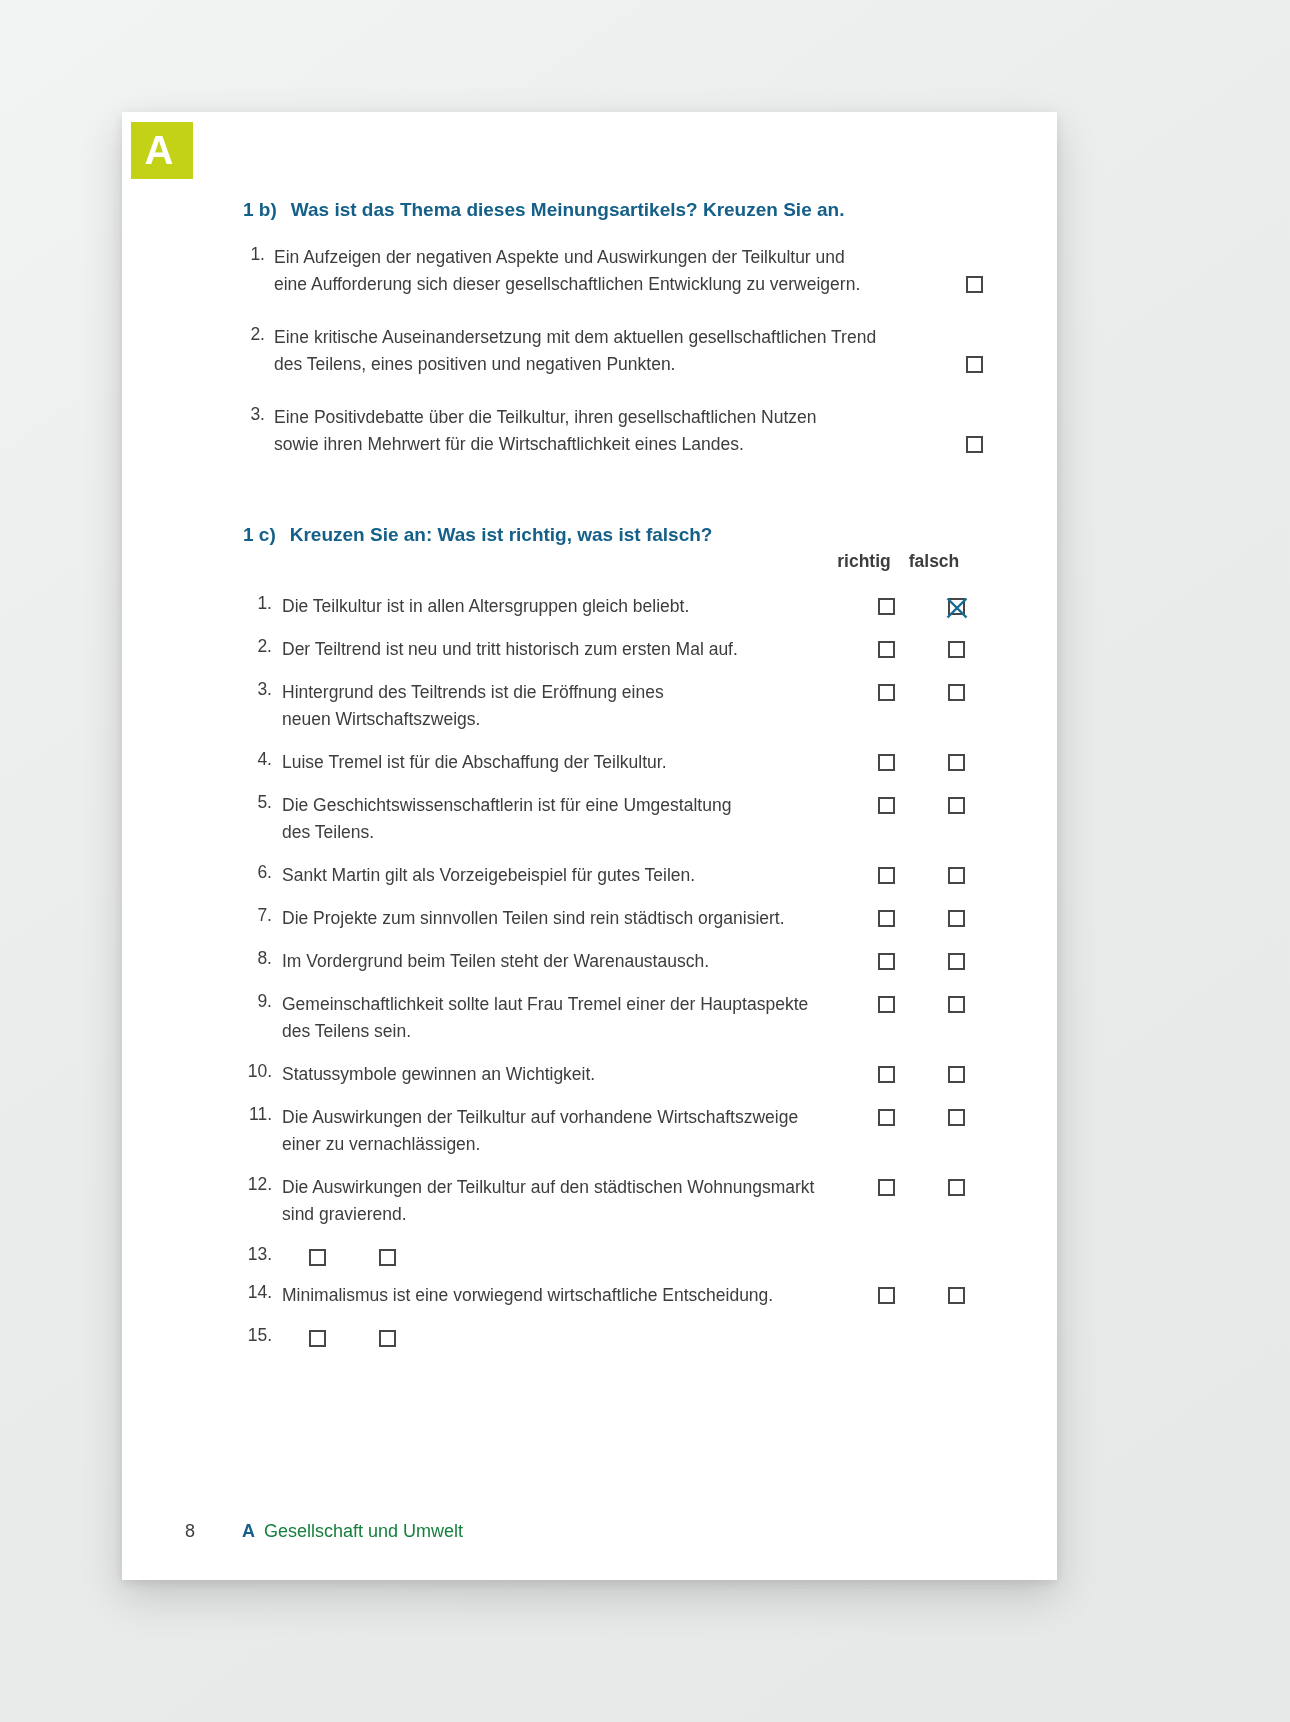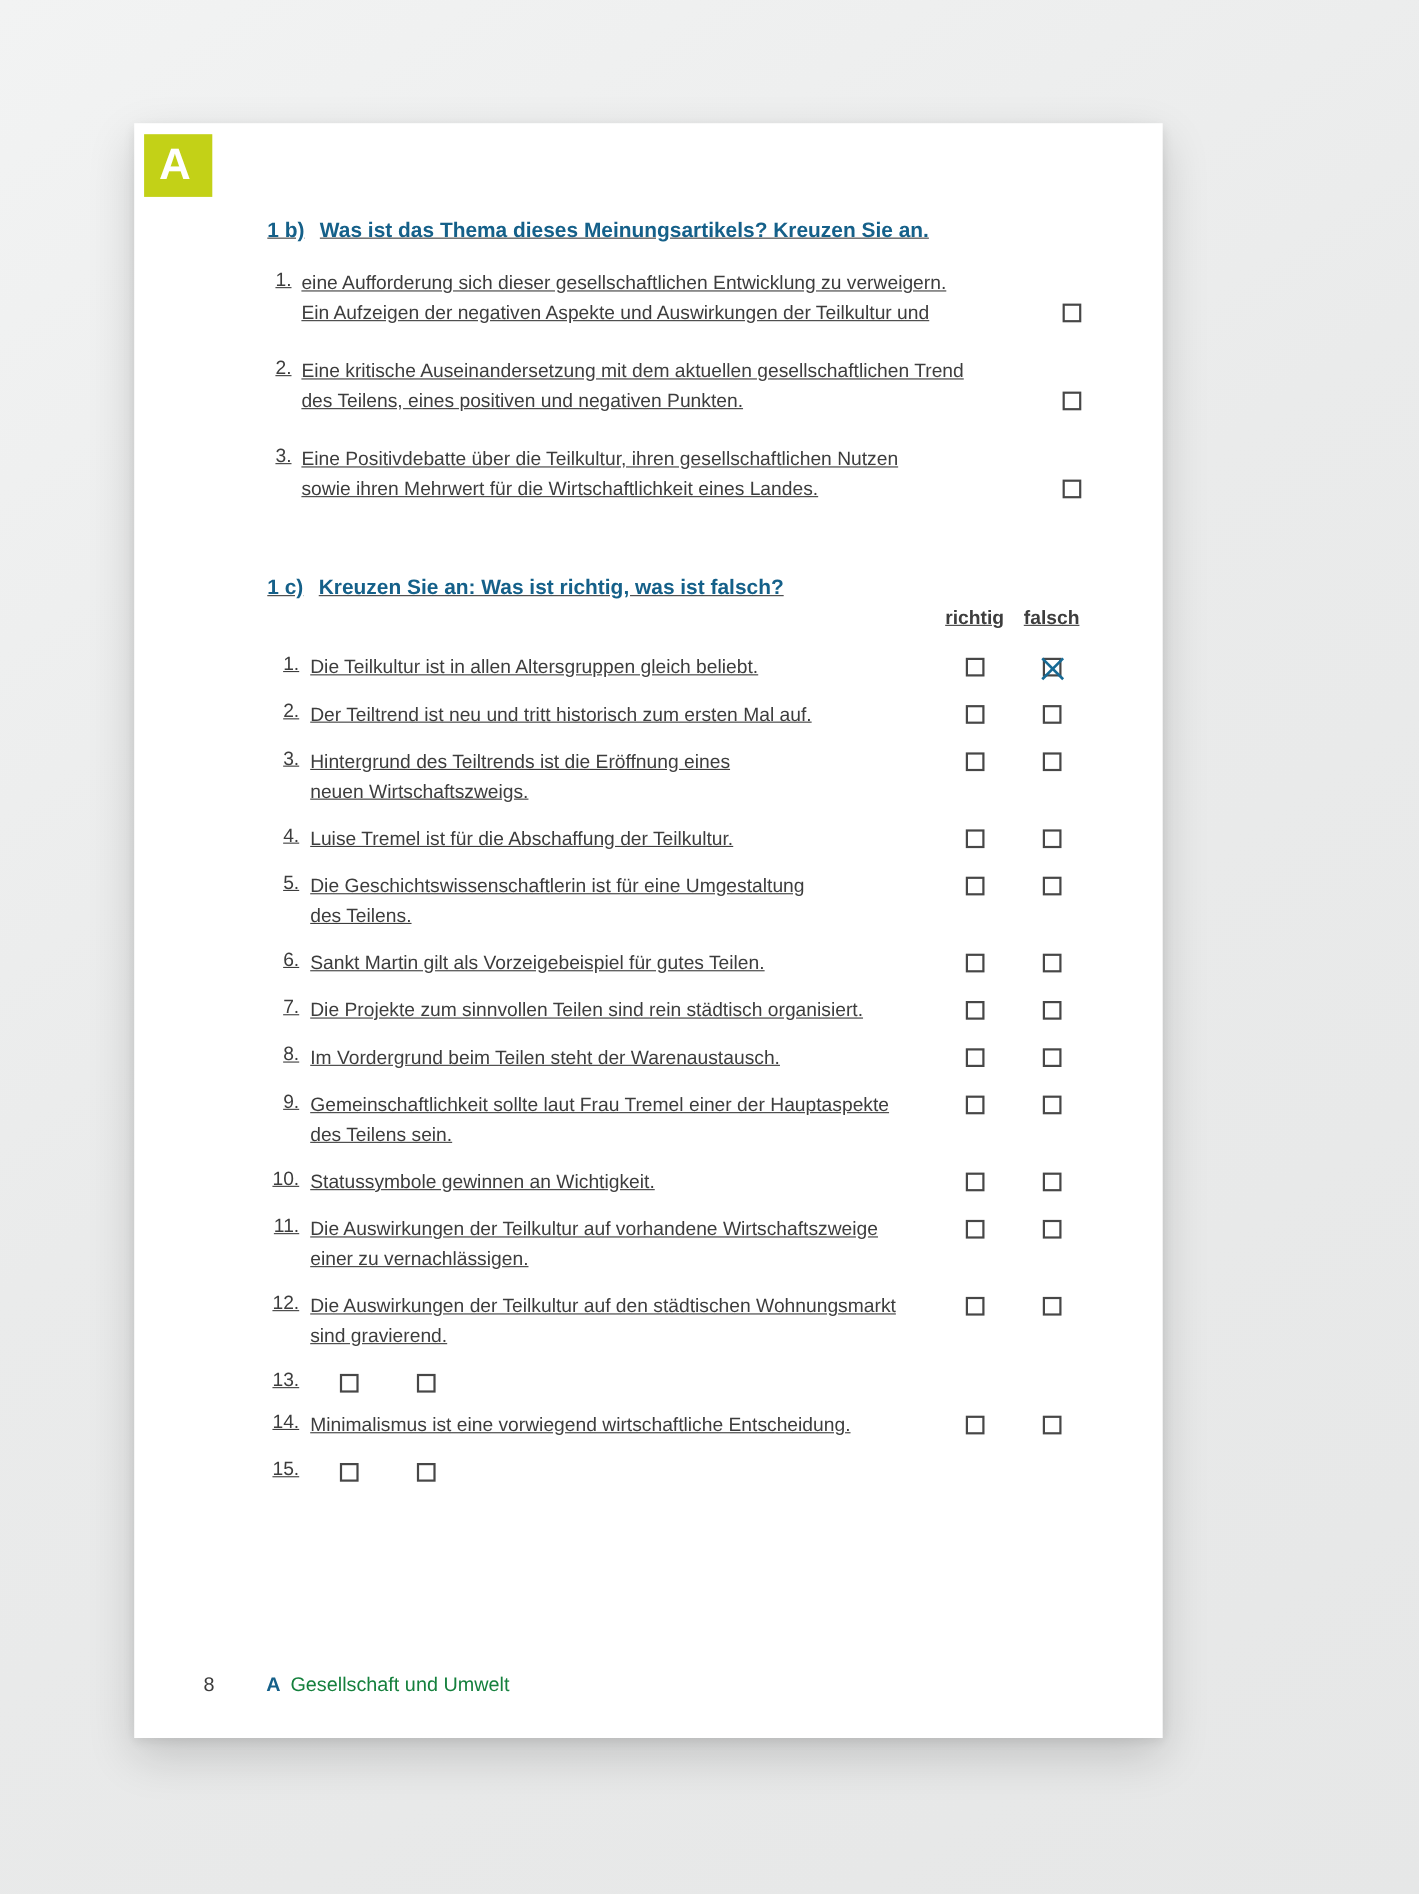--- a/index.html
+++ b/index.html
@@ -20,40 +20,40 @@
   .accent-tab {
     position: absolute; left: 9px; top: 10px;
     width: 62px; height: 57px;
     background: #c3d117;
     display: flex; align-items: center; justify-content: center;
   }
   .accent-tab .letter {
     color: #ffffff; font-weight: bold; font-size: 40px; line-height: 1;
     transform: translate(-3px, -1px);
   }
-  .content { padding: 84px 0 0 121px; text-decoration: underline; }
+  .content { padding: 84px 0 0 121px; }
 
   .sec-head {
     display: flex; gap: 0;
     color: #156089; font-weight: bold; font-size: 19px; line-height: 27px;
   }
   .sec-head .sec-num { margin-right: 14px; }
   .sec-head.c { margin-top: 63px; }
 
   
   .item-1b { display: flex; margin-top: 26px; padding-right: 48px; }
   .item-1b:first-of-type { margin-top: 21px; }
   .num-1b { width: 22px; text-align: right; margin-right: 9px; flex: none; }
   .lines { flex: 1; min-width: 0; }
   .line { white-space: nowrap; line-height: 27px; }
   body { font-size: 17.5px; }
   .cb-col-b { width: 70px; flex: none; display: flex; justify-content: center; align-items: flex-end; padding-bottom: 5px; }
 
   
-  .cols-head { display: flex; justify-content: flex-end; padding-right: 66px; align-items: center; }
+  .cols-head { display: flex; justify-content: flex-end; padding-right: 88px; align-items: center; }
   .cols-head .col-label {
     width: 70px; text-align: center; font-weight: bold; line-height: 27px; font-size: 17.5px;
   }
   .row-1c { display: flex; margin-top: 16px; padding-right: 66px; }
   .row-1c.first { margin-top: 18px; }
   .num-1c { width: 29px; text-align: right; margin-right: 10px; flex: none; }
   .cb-col { width: 70px; flex: none; display: flex; justify-content: center; align-items: flex-start; padding-top: 5px; }
 
   
   .cb {
@@ -87,22 +87,22 @@
 
     <div class="sec-head">
       <span class="sec-num">1 b)</span>
       <span class="sec-title">Was ist das Thema dieses Meinungsartikels? Kreuzen Sie an.</span>
     </div>
 
     <div id="mount-1b">
   <div class="item-1b">
     <span class="num-1b">1.</span>
     <span class="lines">
+            <div class="line">Ein Aufzeigen der negativen Aspekte und Auswirkungen der Teilkultur und</div>
             <div class="line">eine Aufforderung sich dieser gesellschaftlichen Entwicklung zu verweigern.</div>
-            <div class="line">Ein Aufzeigen der negativen Aspekte und Auswirkungen der Teilkultur und</div>
           </span>
     <span class="cb-col-b">
       <span class="cb">
         
       </span>
     </span>
   </div>
 
   <div class="item-1b">
     <span class="num-1b">2.</span>

